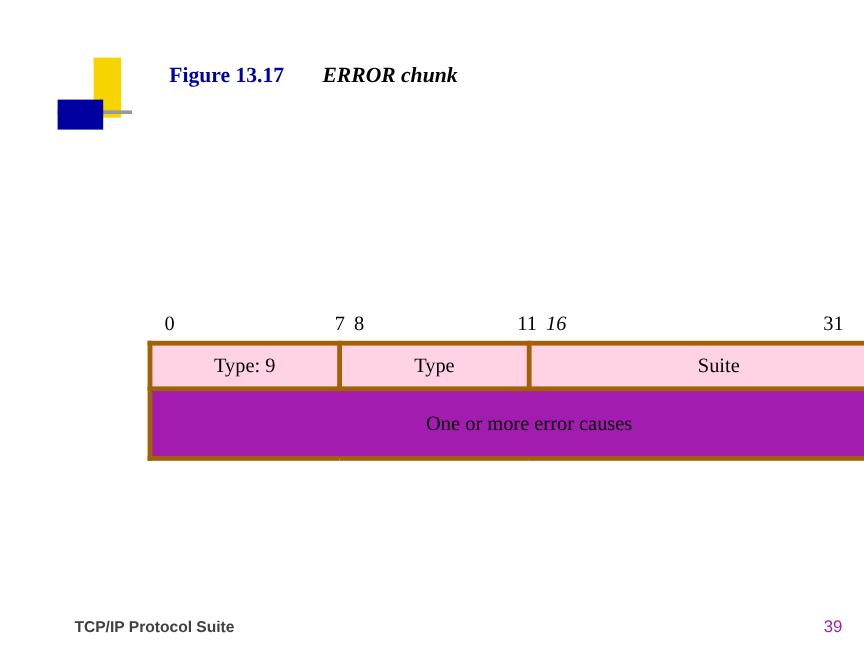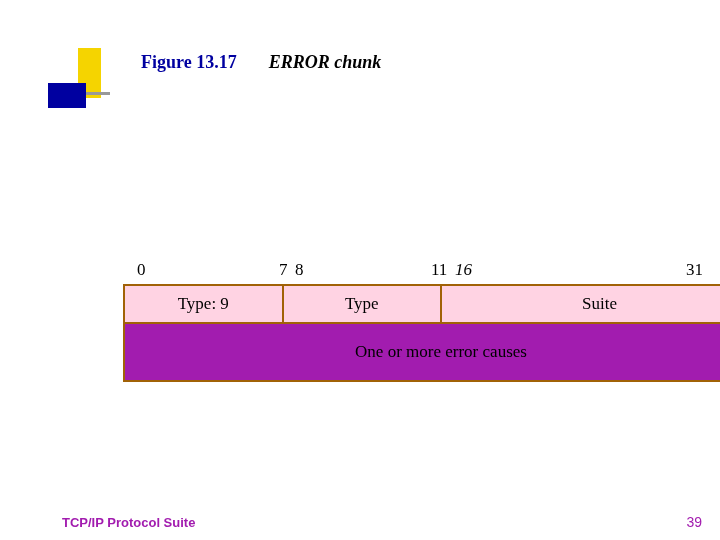--- a/index.html
+++ b/index.html
@@ -76,37 +76,37 @@
     .bit8  { position: absolute; left: 160px; }
     .bit15 { position: absolute; left: 296px; }
     .bit16 { position: absolute; left: 320px; font-style: italic; }
     .bit31 { position: absolute; right: 20px; font-family: Liberation Serif, serif; }
     .packet-table {
       border-collapse: collapse;
       width: 636px;
       table-layout: fixed;
     }
     .packet-table td {
-      border: 2px solid #a16207;
+      border: 4px solid #a16207;
       text-align: center;
       font-size: 17px;
       color: #000;
       height: 38px;
       vertical-align: middle;
     }
     .pink { background: #ffd3e3; }
     .yellow { background: #a21caf; height: 58px !important; }
     .footer-left {
       position: absolute;
       left: 26px;
       bottom: 22px;
       font-family: Verdana, Arial, sans-serif;
       font-weight: bold;
       font-size: 13px;
-      color: #a21caf;
+      color: #404040;
     }
     .footer-right {
       position: absolute;
       right: 30px;
       bottom: 22px;
       font-family: Verdana, Arial, sans-serif;
       font-size: 14px;
       color: #a21caf;
     }
   </style>

